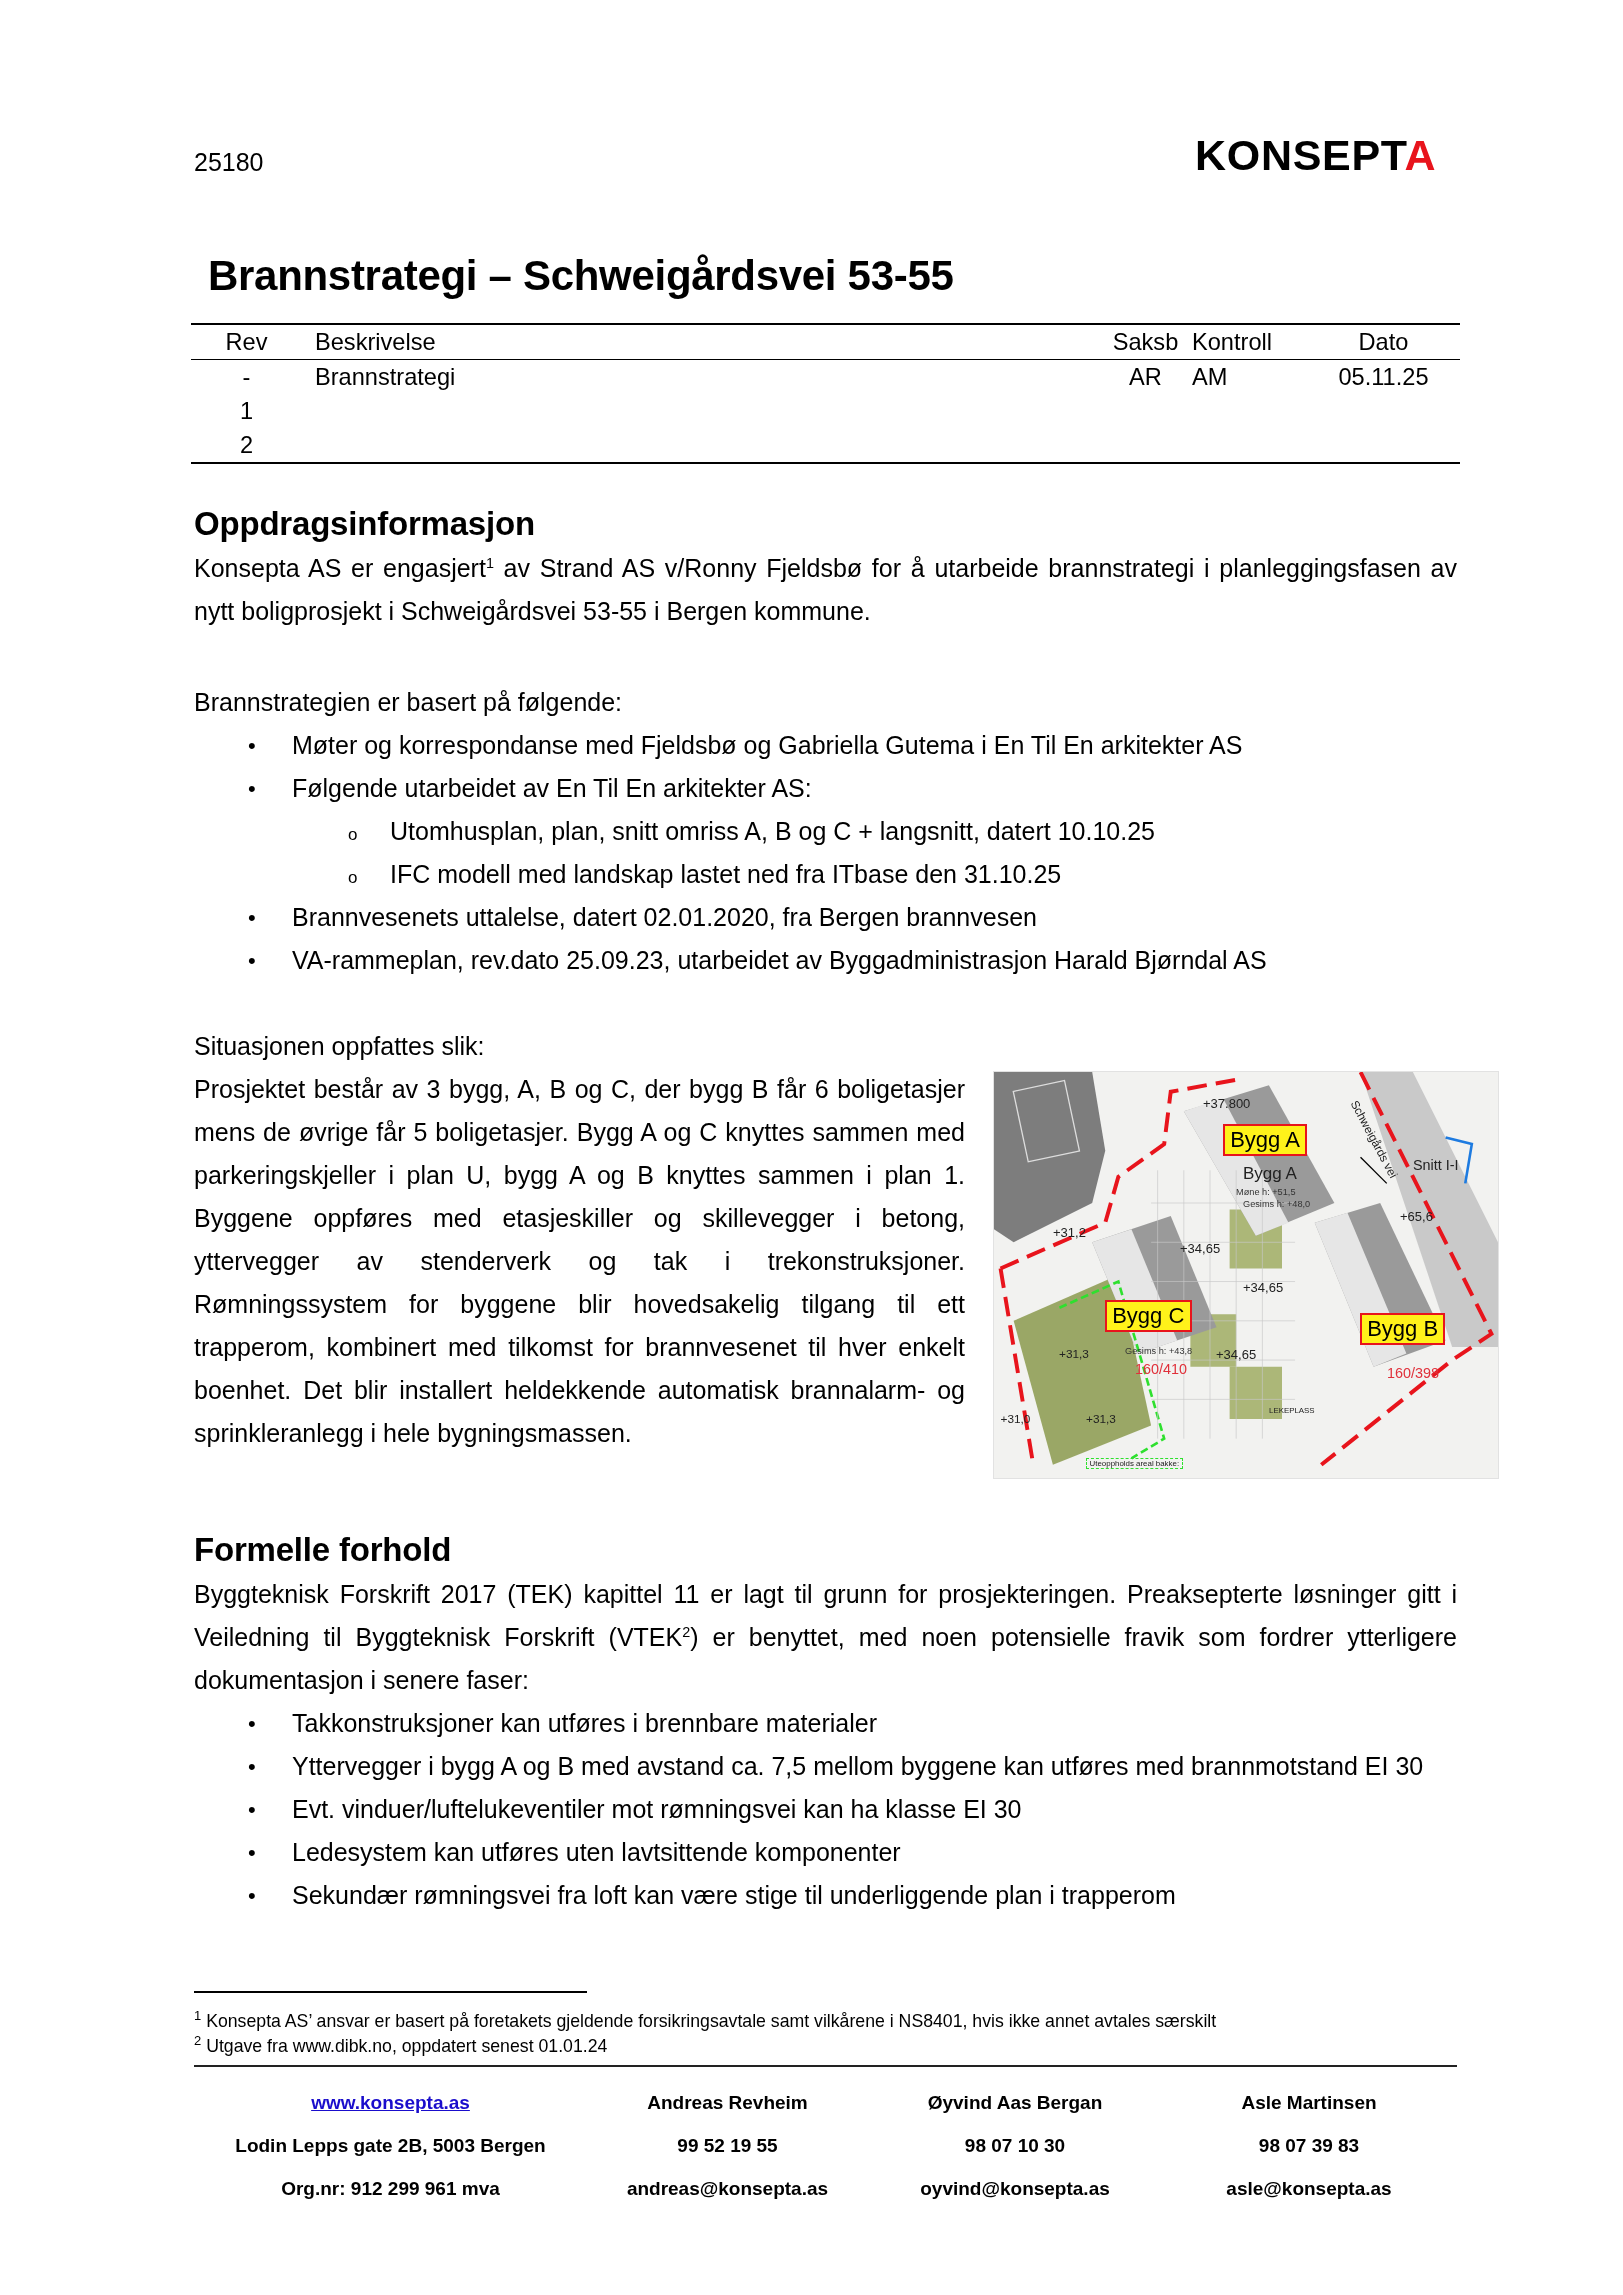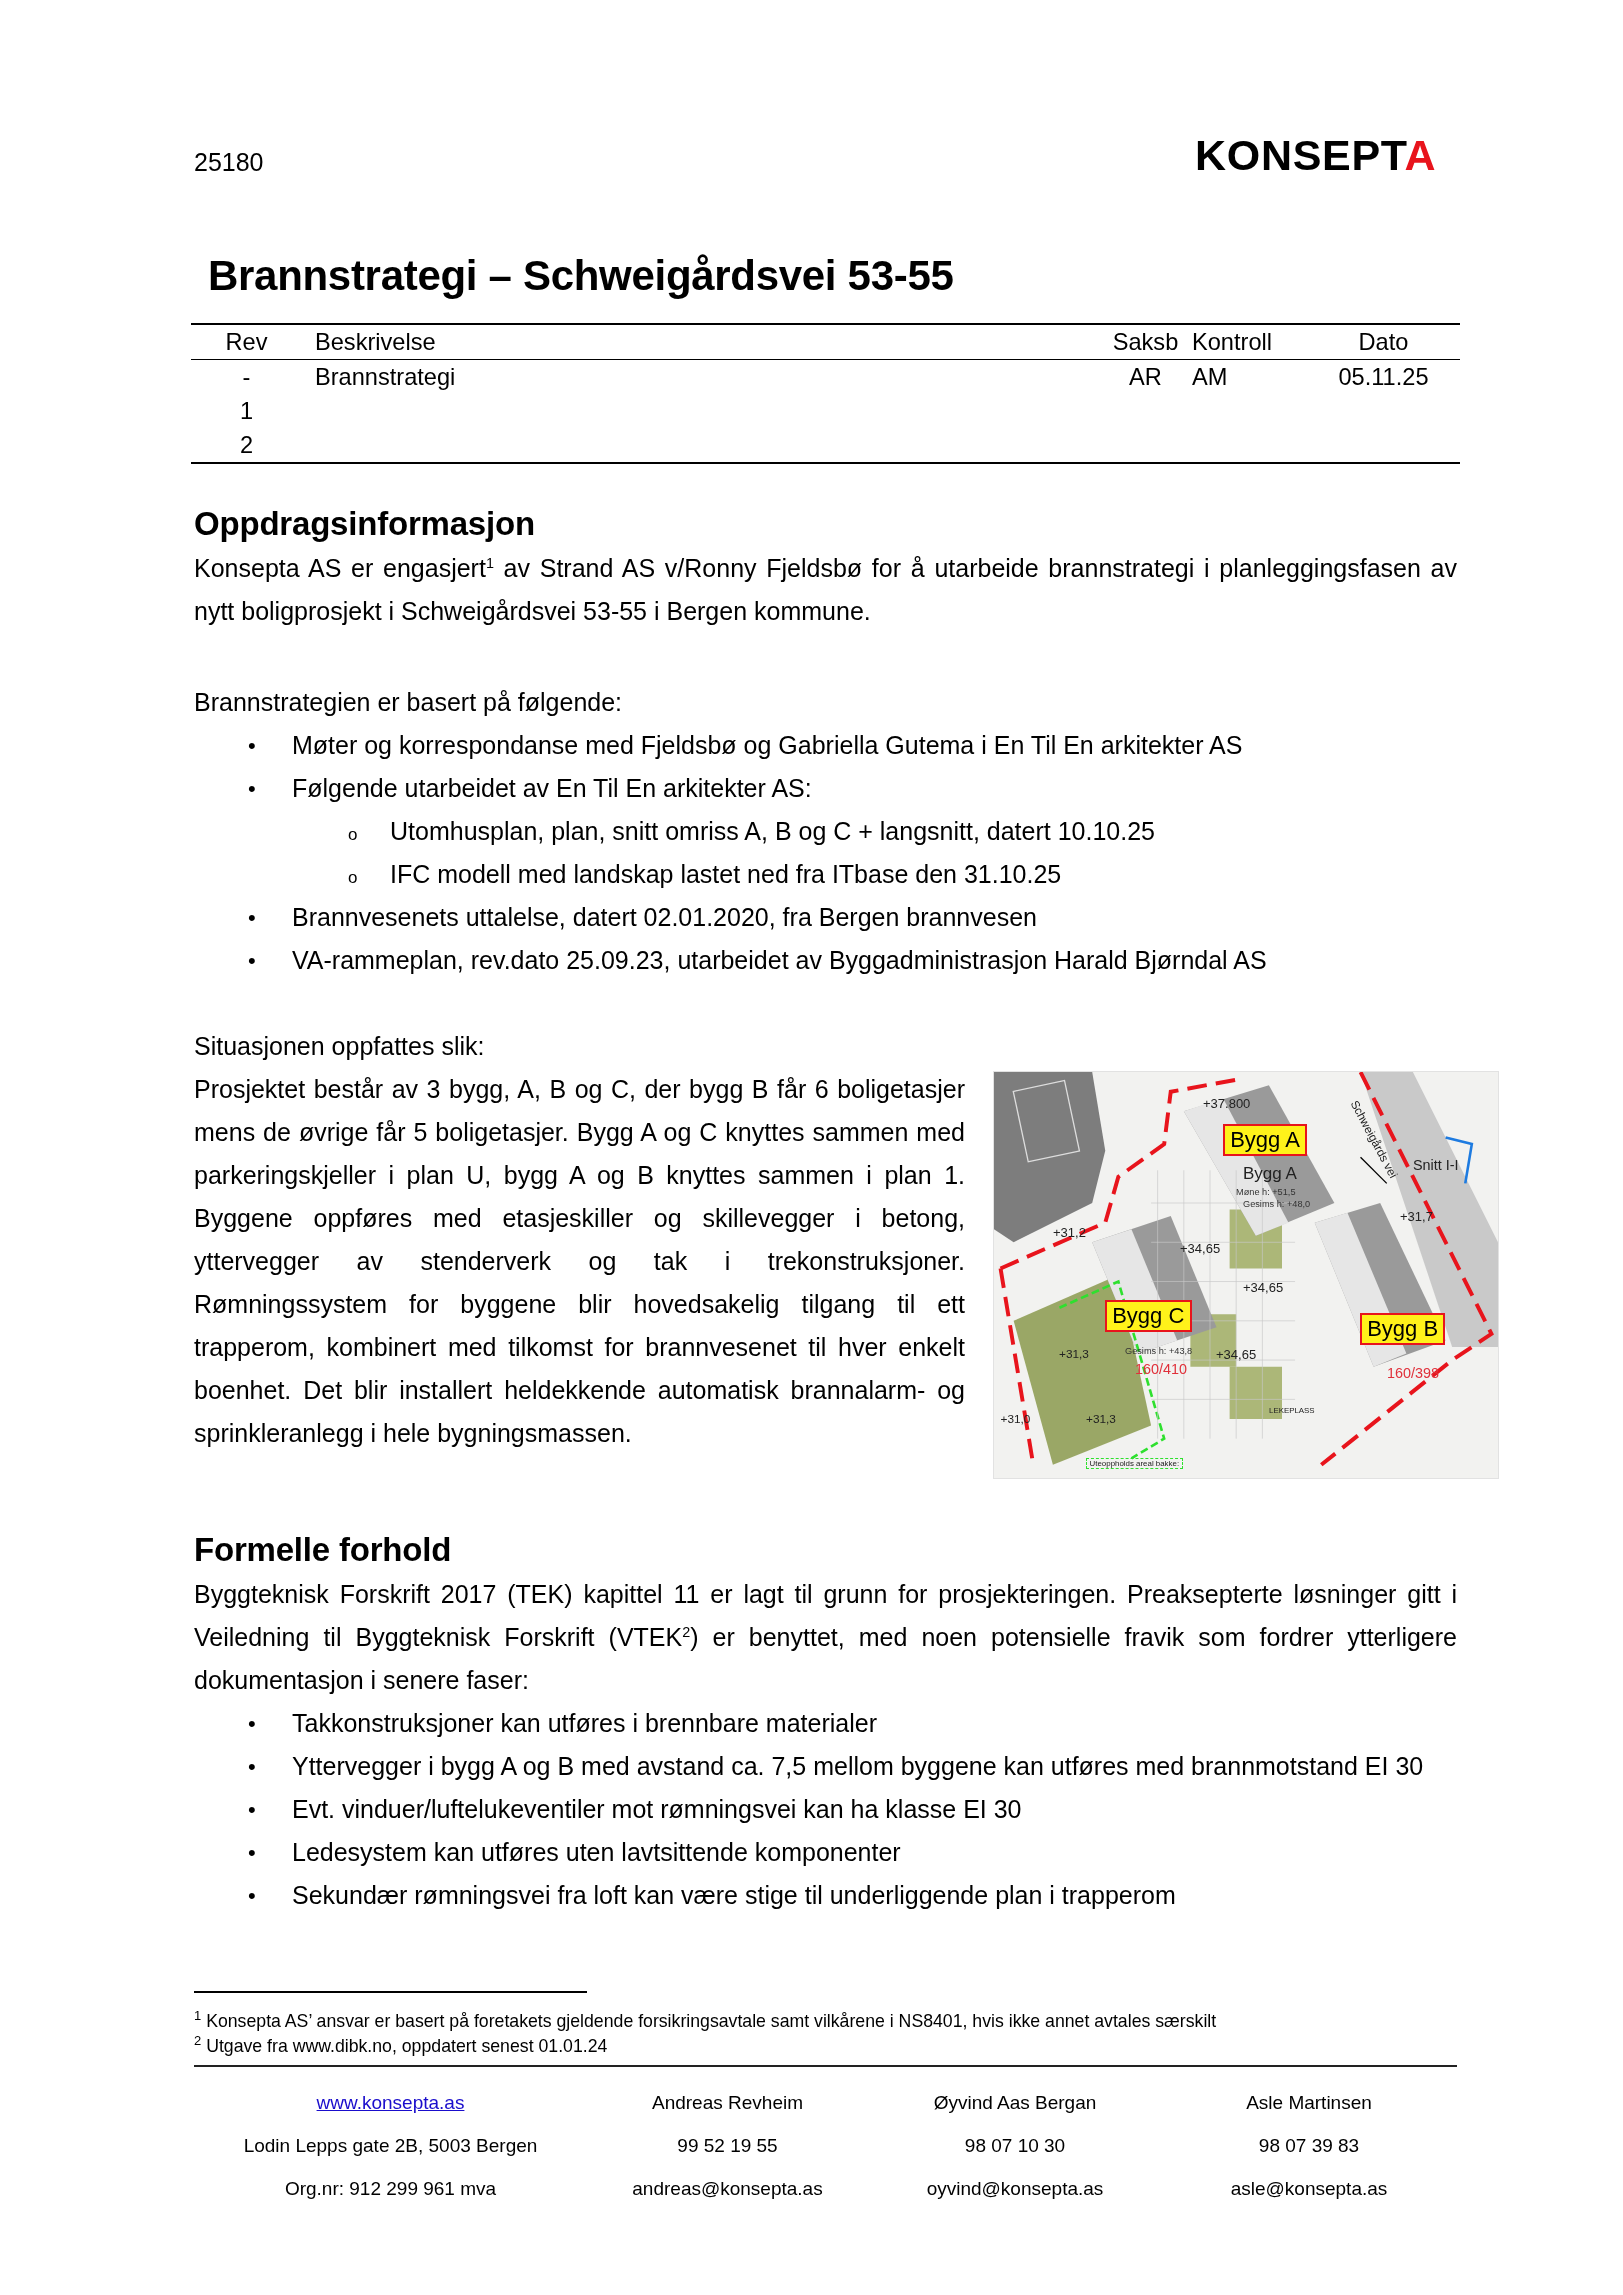--- a/index.html
+++ b/index.html
@@ -41,21 +41,21 @@
 
   .plan { left: 993px; top: 1071px; width: 504px; height: 406px; background: #f0f0ee; overflow: hidden; border: 0.7px solid #e2e2e2; }
 
   .sec2 { left: 194px; top: 1531px; width: 1263px; }
 
   .fn-rule { left: 194px; top: 1991px; width: 393px; height: 2px; background: #000; }
   .footnotes { left: 194px; top: 2009px; font-size: 17.7px; line-height: 25px; }
   .footnotes sup { font-size: 13px; }
   .foot-rule { left: 194px; top: 2065px; width: 1263px; height: 2px; background: #222; }
   .footer { left: 194px; top: 2081px; width: 1263px; font-size: 19px; }
-  .footer .frow { display: flex; height: 43px; align-items: center; }
+  .footer .frow { display: flex; height: 43px; align-items: center; font-weight: bold; }
   .footer .fcell { text-align: center; }
   .footer .f1 { width: 393px; } .footer .f2 { width: 281px; } .footer .f3 { width: 294px; } .footer .f4 { width: 294px; }
   .footer a { color: #1a0dcc; text-decoration: underline; }
 
   .maplabel { position: absolute; background: #fff21a; border: 2.6px solid #e8141c; font-size: 22px; padding: 1.3px 5.2px; line-height: 25px; }
 </style>
 </head>
 <body>
 
 <div class="abs docno">25180</div>
@@ -178,21 +178,21 @@
   <div class="abs" style="left:249px;top:127px;font-size:9.2px;color:#333">Gesims h: +48,0</div>
   <div class="abs" style="left:131px;top:274px;font-size:9.2px;color:#333">Gesims h: +43,8</div>
   <div class="abs" style="left:141px;top:289px;font-size:14.4px;color:#e0303a">160/410</div>
   <div class="abs" style="left:393px;top:293px;font-size:14.4px;color:#e0303a">160/398</div>
   <div class="abs" style="left:419px;top:85px;font-size:14.4px;color:#222">Snitt I-I</div>
   <div class="abs" style="left:366px;top:26px;font-size:11.8px;color:#222;transform:rotate(62deg);transform-origin:left top">Schweigårds vei</div>
   <div class="abs" style="left:275px;top:334px;font-size:7.9px;color:#222">LEKEPLASS</div>
   <div class="abs" style="left:186px;top:169px;font-size:13px;color:#222">+34,65</div>
   <div class="abs" style="left:249px;top:208px;font-size:13px;color:#222">+34,65</div>
   <div class="abs" style="left:222px;top:275px;font-size:13px;color:#222">+34,65</div>
-  <div class="abs" style="left:406px;top:137px;font-size:13px;color:#222">+31,7</div>
+  <div class="abs" style="left:406px;top:137px;font-size:13px;color:#222">+65,6</div>
   <div class="abs" style="left:6.5px;top:340px;font-size:11.8px;color:#222">+31,0</div>
   <div class="abs" style="left:65px;top:275px;font-size:11.8px;color:#222">+31,3</div>
   <div class="abs" style="left:92px;top:340px;font-size:11.8px;color:#222">+31,3</div>
   <div class="abs" style="left:59px;top:153px;font-size:13px;color:#222">+31,2</div>
   <div class="abs" style="left:209px;top:23.6px;font-size:13px;color:#222">+37.800</div>
   <div class="abs" style="left:92px;top:386px;font-size:7.9px;color:#222;border:1.3px dashed #2ee02e;padding:0 2.6px">Uteoppholds areal bakke:</div>
 </div>
 
 <div class="abs sec2">
   <div class="h2">Formelle forhold</div>

